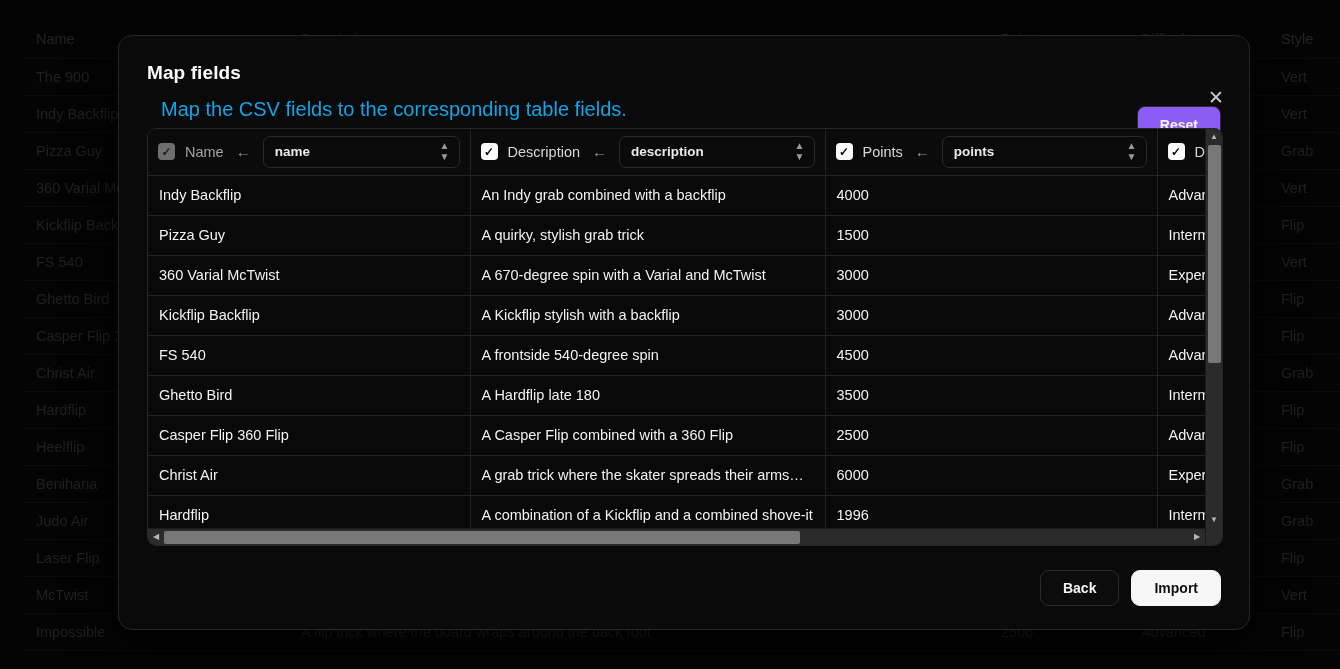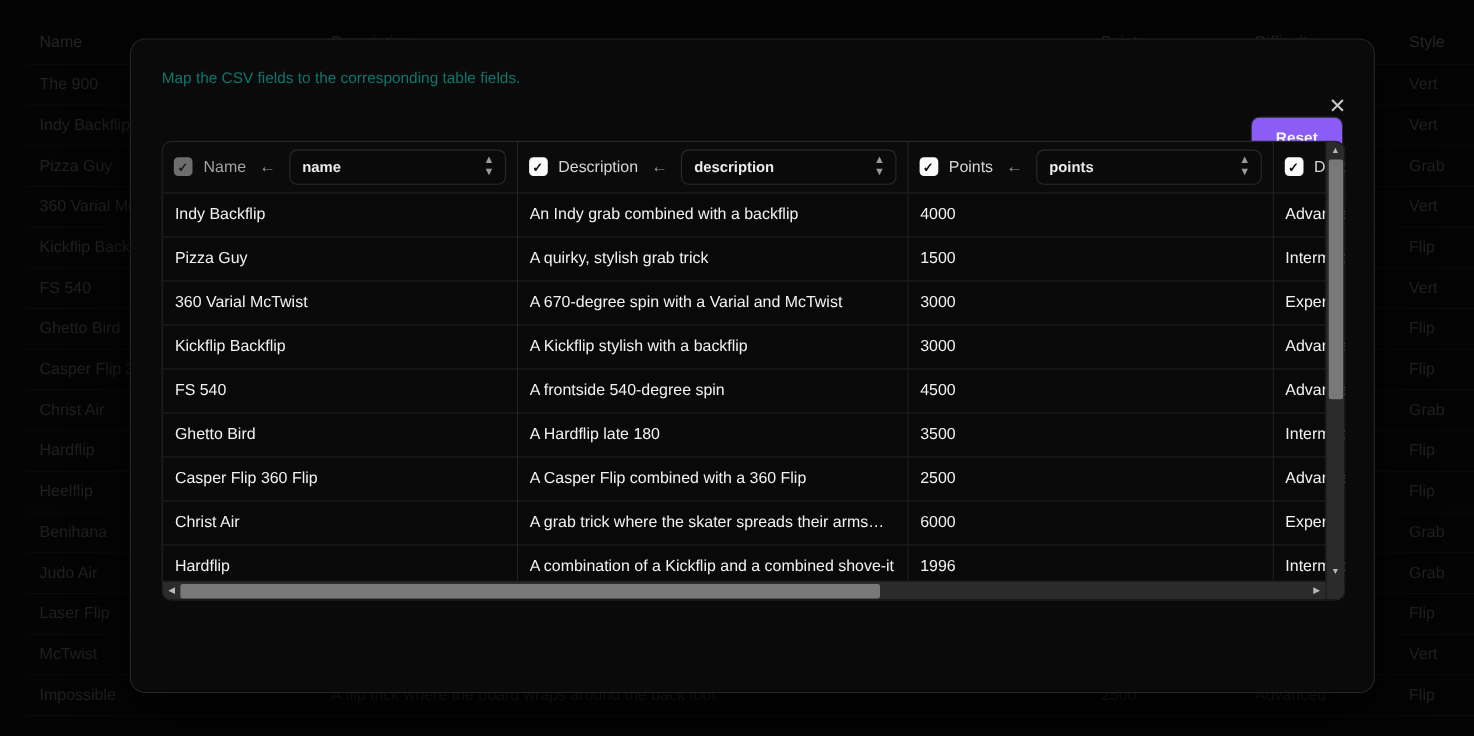--- a/index.html
+++ b/index.html
@@ -81,23 +81,23 @@
   }
 
   .modal-title {
     color: #fbfbfb;
     font-size: 19px;
     font-weight: 700;
     margin: 0 0 8px 0;
     letter-spacing: 0.1px;
   }
   .modal-sub {
-    color: #0f766e;
-    font-size: 14px;
-    margin: 0;
+    color: #0ea5e9;
+    font-size: 20px;
+    margin: 14px;
   }
 
   #reset-btn {
     position: absolute;
     top: 70px; right: 28px;
     background: #8b5cf6;
     color: #f4f4f4;
     border: 1px solid #2c2c2c;
     border-radius: 8px;
     height: 38px;
@@ -411,20 +411,21 @@
       </tbody>
   </table>
 </div>
 
 <div id="overlay"></div>
 
 <div id="modal">
 
   <button id="close-btn">✕</button>
 
+  <h1 class="modal-title">Map fields</h1>
   <p class="modal-sub">Map the CSV fields to the corresponding table fields.</p>
 
   <button id="reset-btn">Reset</button>
 
   <div id="table-frame">
     <div id="table-scroll">
       <table class="map-table">
         <thead>
           <tr id="map-head-row">
               <th class="c-name">
@@ -544,14 +545,18 @@
 
     <div id="hscroll">
       <div class="sb-arrow">◀</div>
       <div id="hthumb-track">
         <div id="hthumb" style="width: 62%;"></div>
       </div>
       <div class="sb-arrow">▶</div>
     </div>
   </div>
 
+  <div id="footer">
+    <button class="btn btn-secondary">Back</button>
+    <button class="btn btn-primary">Import</button>
+  </div>
 
 </div>
 
 </body></html>

